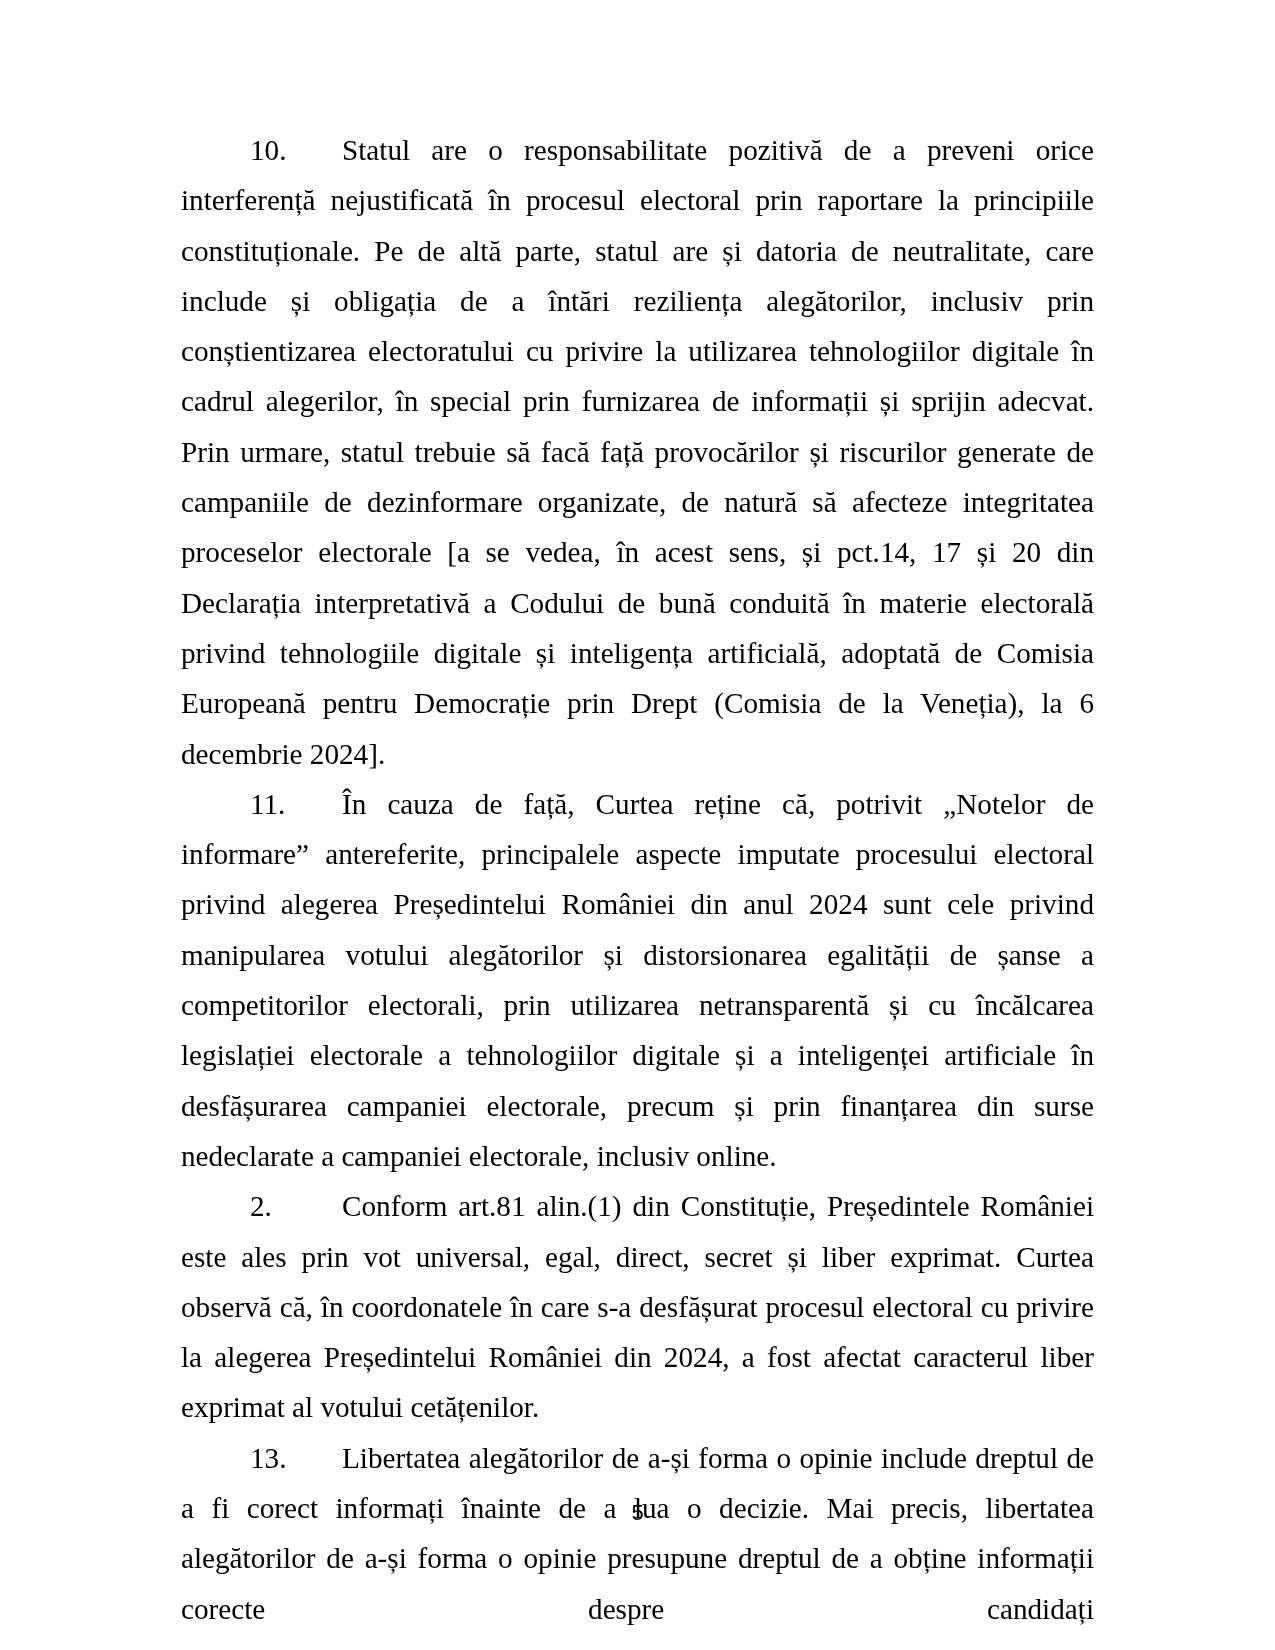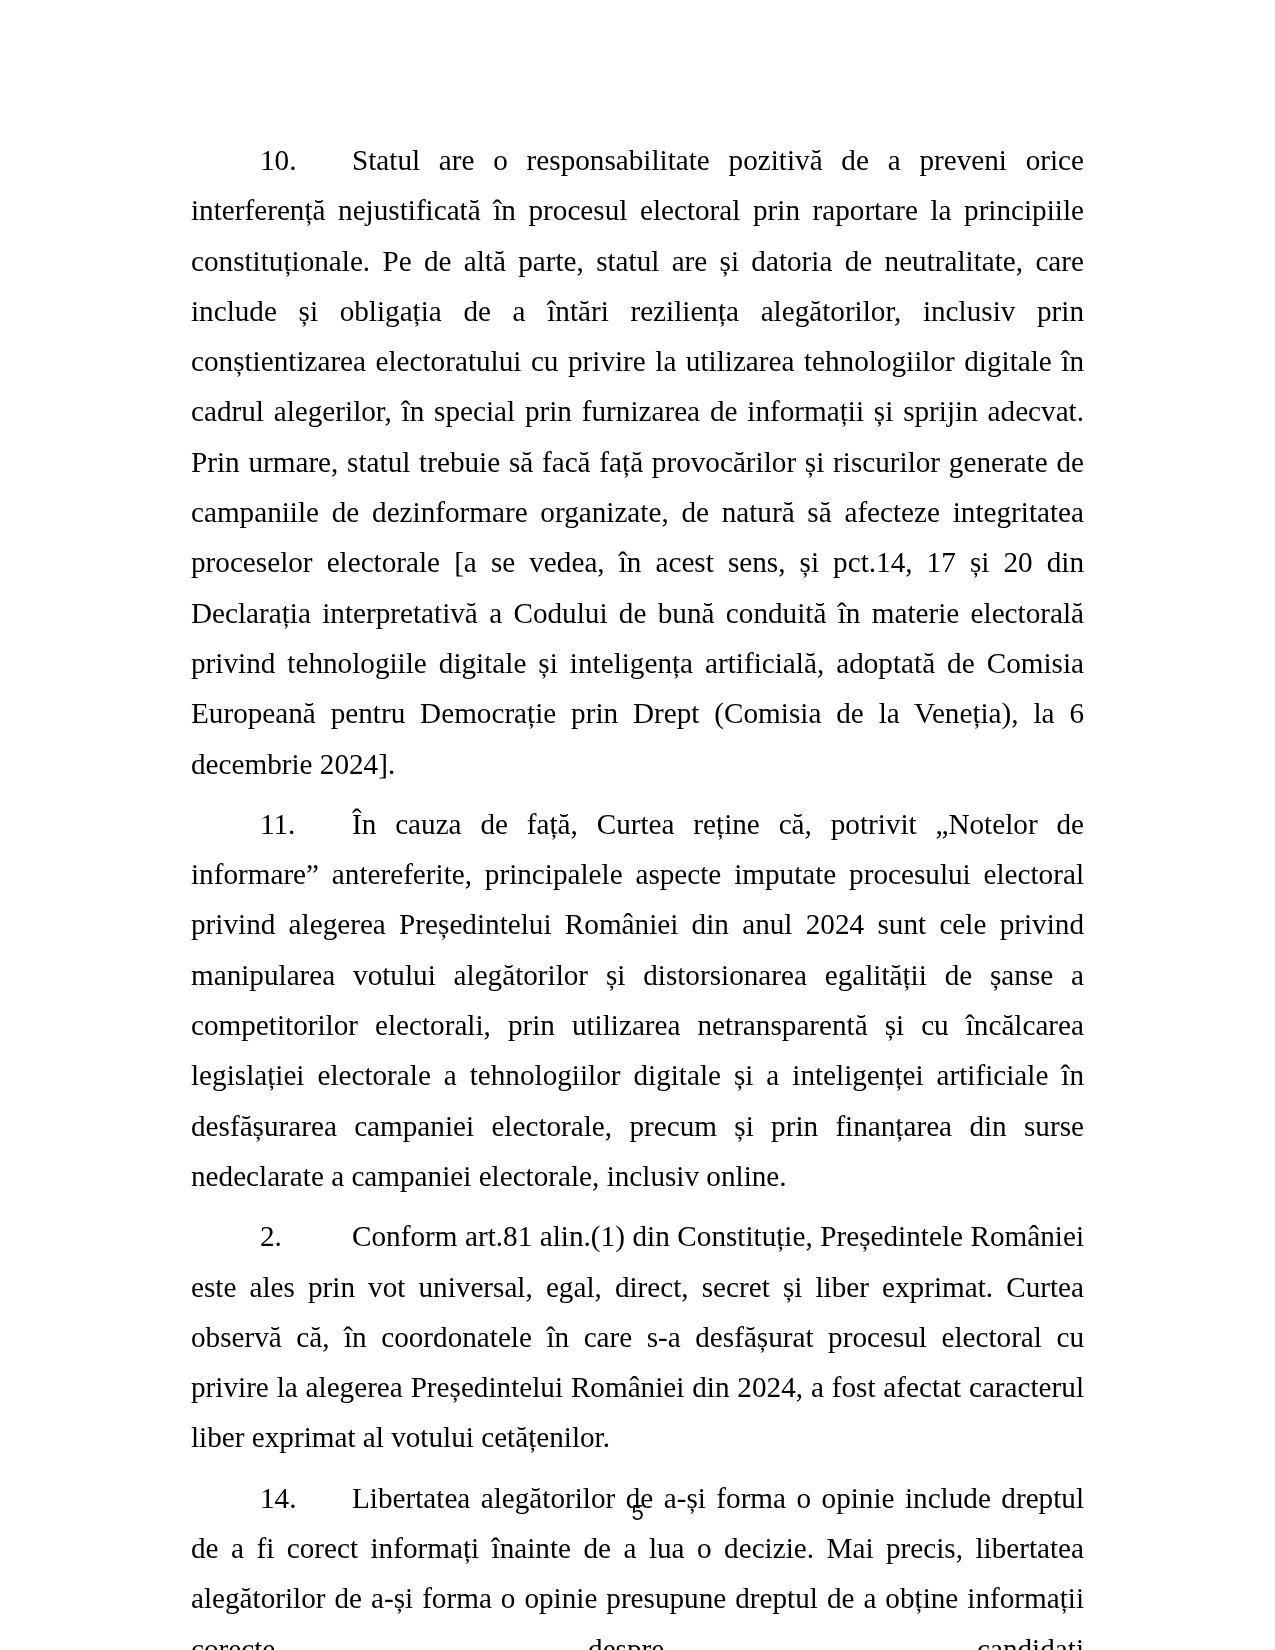--- a/index.html
+++ b/index.html
@@ -20,21 +20,21 @@
     left: 181px;
     top: 125px;
     width: 913px;
     font-family: "Liberation Serif", "DejaVu Serif", serif;
     font-size: 29.2px;
     line-height: 50.3px;
     text-align: justify;
     color: #000000;
   }
   .para {
-    margin: 10px;
+    margin: 0;
     padding: 0;
     text-indent: 69px;
   }
   .para-num {
     display: inline-block;
     width: 92px;
     text-indent: 0;
   }
   .para.continues {
     text-align-last: justify;
@@ -56,18 +56,18 @@
 
 <div class="page">
   <div class="content">
 
     <p class="para"><span class="para-num">10.</span><span>Statul are o responsabilitate pozitivă de a preveni orice interferență nejustificată în procesul electoral prin raportare la principiile constituționale. Pe de altă parte, statul are și datoria de neutralitate, care include și obligația de a întări reziliența alegătorilor, inclusiv prin conștientizarea electoratului cu privire la utilizarea tehnologiilor digitale în cadrul alegerilor, în special prin furnizarea de informații și sprijin adecvat. Prin urmare, statul trebuie să facă față provocărilor și riscurilor generate de campaniile de dezinformare organizate, de natură să afecteze integritatea proceselor electorale [a se vedea, în acest sens, și pct.14, 17 și 20 din Declarația interpretativă a Codului de bună conduită în materie electorală privind tehnologiile digitale și inteligența artificială, adoptată de Comisia Europeană pentru Democrație prin Drept (Comisia de la Veneția), la 6 decembrie 2024].</span></p>
 
     <p class="para"><span class="para-num">11.</span><span>În cauza de față, Curtea reține că, potrivit „Notelor de informare” antereferite, principalele aspecte imputate procesului electoral privind alegerea Președintelui României din anul 2024 sunt cele privind manipularea votului alegătorilor și distorsionarea egalității de șanse a competitorilor electorali, prin utilizarea netransparentă și cu încălcarea legislației electorale a tehnologiilor digitale și a inteligenței artificiale în desfășurarea campaniei electorale, precum și prin finanțarea din surse nedeclarate a campaniei electorale, inclusiv online.</span></p>
 
     <p class="para"><span class="para-num">2.</span><span>Conform art.81 alin.(1) din Constituție, Președintele României este ales prin vot universal, egal, direct, secret și liber exprimat. Curtea observă că, în coordonatele în care s-a desfășurat procesul electoral cu privire la alegerea Președintelui României din 2024, a fost afectat caracterul liber exprimat al votului cetățenilor.</span></p>
 
-    <p class="para continues"><span class="para-num">14.</span><span>Libertatea alegătorilor de a-și forma o opinie include dreptul de a fi corect informați înainte de a lua o decizie. Mai precis, libertatea alegătorilor de a-și forma o opinie presupune dreptul de a obține informații corecte despre candidați</span></p>
+    <p class="para continues"><span class="para-num">13.</span><span>Libertatea alegătorilor de a-și forma o opinie include dreptul de a fi corect informați înainte de a lua o decizie. Mai precis, libertatea alegătorilor de a-și forma o opinie presupune dreptul de a obține informații corecte despre candidați</span></p>
 
   </div>
 
   <div class="page-footer">5</div>
 </div>
 
 </body></html>

